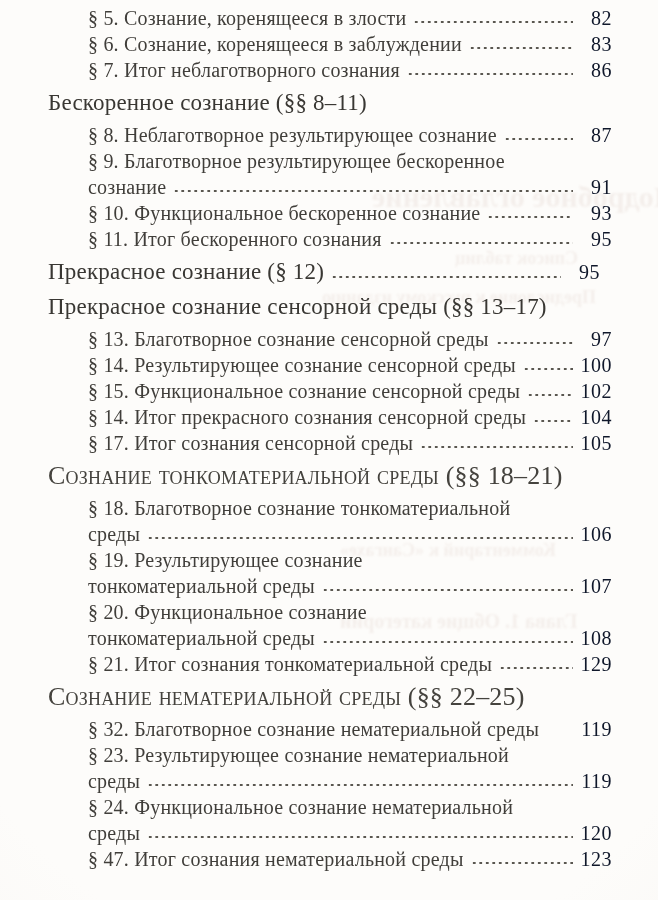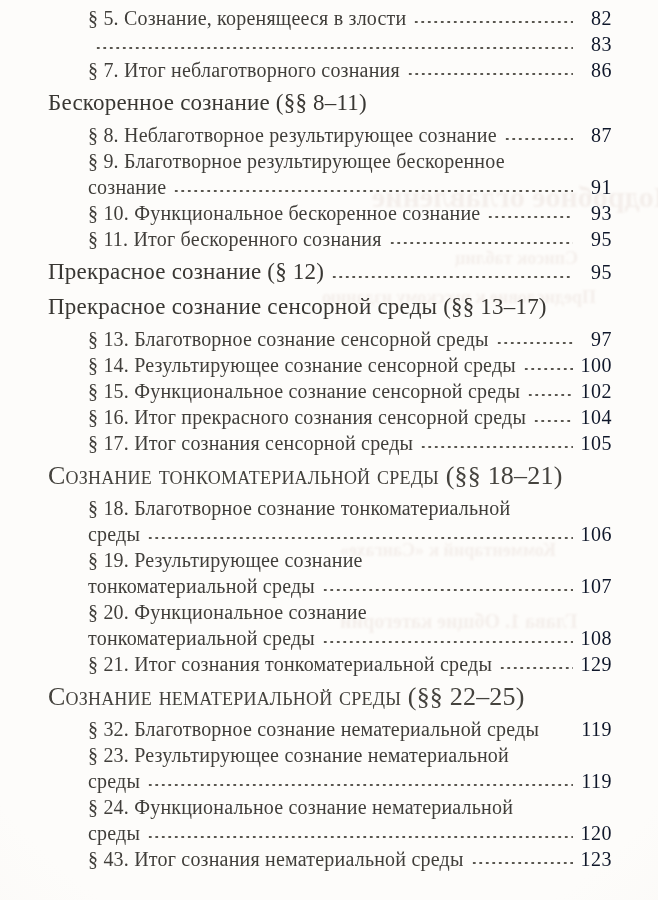--- a/index.html
+++ b/index.html
@@ -32,21 +32,21 @@
   .row .title {
     white-space: nowrap;
     letter-spacing: 0.2px;
   }
   .row.entry {
     padding-left: 40px;
   }
   .row.heading {
     font-size: 23px;
     line-height: 30px;
-    margin: 5px 0 4px 0;
+    margin: 5px 12px 4px 0;
     color: #393733;
   }
   .row.caps-heading {
     font-size: 26px;
     line-height: 30px;
     margin: 5px 0 4px 0;
     font-variant: small-caps;
     letter-spacing: 0.6px;
     color: #45433e;
   }
@@ -106,20 +106,21 @@
     <span class="bleed" style="left: 340px; top: 610px; font-size: 20px;">Глава 1. Общие категории</span>
   </div>
 
 <div class="page" id="toc-page">
     <div class="row entry">
     <span class="title">§ 5. Сознание, коренящееся в злости</span>
     <span class="leader"></span>
     <span class="pagenum">82</span>
   </div>
     <div class="row entry">
+    <span class="title">§ 6. Сознание, коренящееся в заблуждении</span>
     <span class="leader"></span>
     <span class="pagenum">83</span>
   </div>
     <div class="row entry">
     <span class="title">§ 7. Итог неблаготворного сознания</span>
     <span class="leader"></span>
     <span class="pagenum">86</span>
   </div>
     <div class="row heading">
     <span class="title">Бескоренное сознание (§§ 8–11)</span>
@@ -170,21 +171,21 @@
     <span class="title">§ 14. Результирующее сознание сенсорной среды</span>
     <span class="leader"></span>
     <span class="pagenum">100</span>
   </div>
     <div class="row entry">
     <span class="title">§ 15. Функциональное сознание сенсорной среды</span>
     <span class="leader"></span>
     <span class="pagenum">102</span>
   </div>
     <div class="row entry">
-    <span class="title">§ 16. Итог прекрасного сознания сенсорной среды</span>
+    <span class="title">§ 14. Итог прекрасного сознания сенсорной среды</span>
     <span class="leader"></span>
     <span class="pagenum">104</span>
   </div>
     <div class="row entry">
     <span class="title">§ 17. Итог сознания сенсорной среды</span>
     <span class="leader"></span>
     <span class="pagenum">105</span>
   </div>
     <div class="row caps-heading">
     <span class="title">Сознание тонкоматериальной среды (§§ 18–21)</span>
@@ -250,17 +251,17 @@
     <span class="title">§ 24. Функциональное сознание нематериальной</span>
     <span class="leader nodots" style="min-width: 0px;"></span>
     <span class="pagenum"></span>
   </div>
     <div class="row entry">
     <span class="title">среды</span>
     <span class="leader"></span>
     <span class="pagenum">120</span>
   </div>
     <div class="row entry">
-    <span class="title">§ 43. Итог сознания нематериальной среды</span>
+    <span class="title">§ 47. Итог сознания нематериальной среды</span>
     <span class="leader"></span>
     <span class="pagenum">123</span>
   </div>
   </div>
 
 </body></html>

